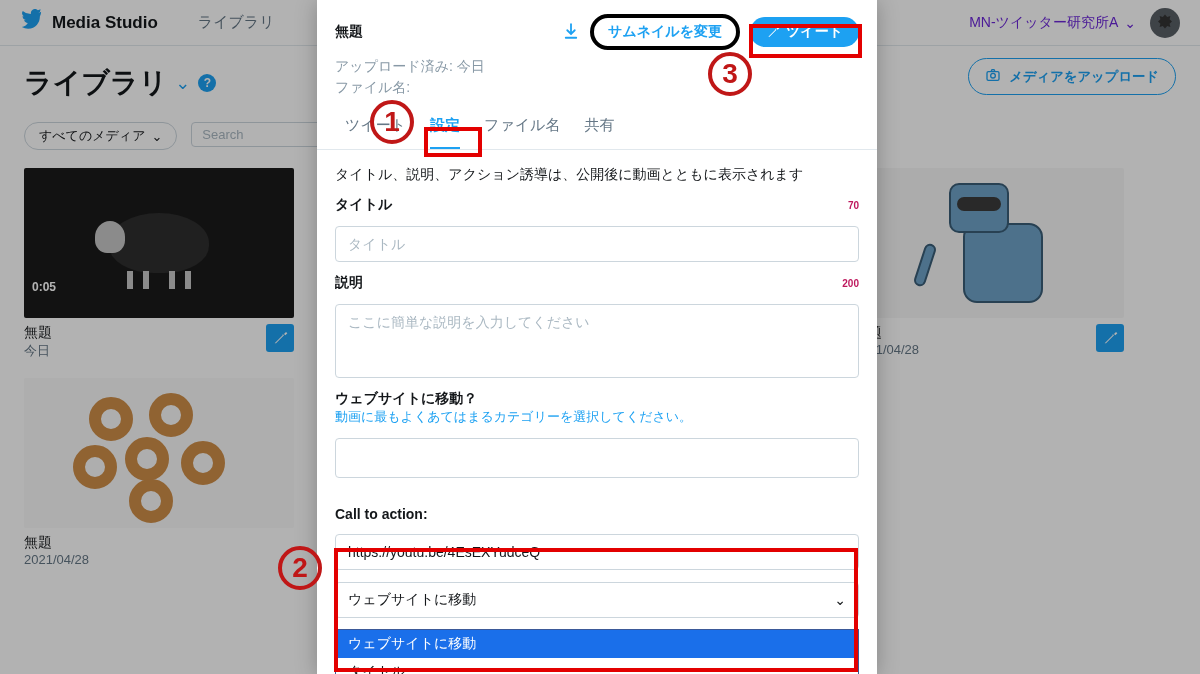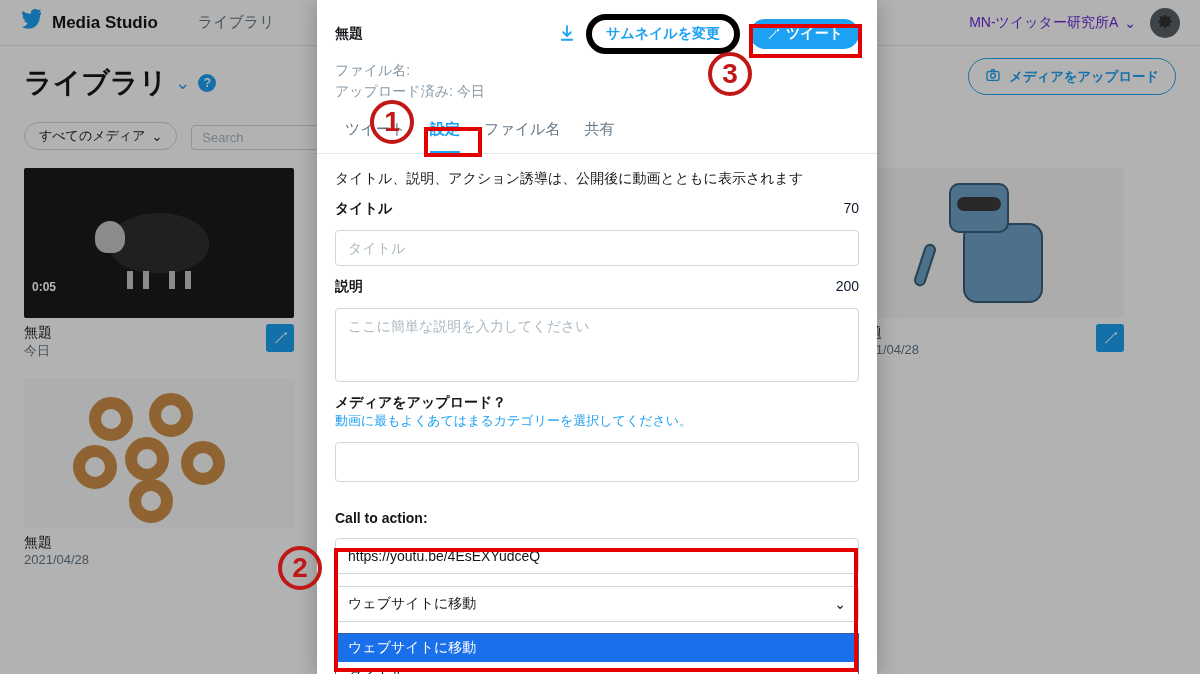--- a/index.html
+++ b/index.html
@@ -47,21 +47,21 @@
   .page-title { font-size: 28px; font-weight: 800; }
   .chev { color:#1da1f2; font-size:18px; }
   .qmark { width:18px; height:18px; border-radius:50%; background:#1da1f2; color:#fff; display:inline-flex; align-items:center; justify-content:center; font-size:12px; font-weight:700; }
 
   .upload-btn {
     position:absolute; top: 58px; right: 24px;
     border:1px solid #1da1f2; color:#1da1f2; background:#fff;
     padding:8px 16px; border-radius:9999px; font-weight:700;
     display:flex; align-items:center; gap:8px;
   }
-  .page .filter-row { display:flex; align-items:flex-end; gap:14px; margin-top:20px; }
+  .page .filter-row { display:flex; align-items:flex-start; gap:14px; margin-top:20px; }
   .pill {
     border:1px solid #ccd6dd; border-radius:9999px; padding:4px 14px;
     color:#14171A; display:flex; align-items:center; gap:6px; font-size:13px;
   }
   .search-box {
     border:1px solid #ccd6dd; border-radius:4px; padding:4px 10px;
     color:#AAB8C2; font-size:13px; width:160px; text-align:left;
   }
 
   .cards { display:flex; gap: 560px; margin-top: 18px; }
@@ -105,38 +105,38 @@
     margin: 0 10px;
     border-radius:0 0 4px 4px;
   }
   .modal .header-row {
     display:flex; align-items:center; padding: 14px 18px 6px;
     gap: 10px;
   }
   .modal .title { font-weight:700; flex:1; }
   .dl-icon { color:#1da1f2; font-weight:700; }
   .pill-outline {
-    border:6px solid #000000; color:#1da1f2; background:#fff;
+    border:4px solid #000000; color:#1da1f2; background:#fff;
     padding:5px 14px; border-radius:9999px; font-weight:700; font-size:14px;
   }
   .pill-solid {
     background:#1da1f2; color:#fff; border:none;
     padding:6px 16px; border-radius:9999px; font-weight:700; font-size:14px;
     display:flex; align-items:center; gap:6px;
   }
   .meta-line { padding: 0 18px; color:#8899a6; font-size:14px; line-height:1.5; }
 
   .tabs { display:flex; gap: 24px; padding: 18px 28px 0; font-size:15px; color:#657786; border-bottom:1px solid #e1e8ed; position:relative;}
   .tabs .tab-i { padding-bottom:12px; cursor:pointer; }
   .tabs .tab-i.active { color:#1da1f2; border-bottom:2px solid #1da1f2; font-weight:700; }
 
   .form-area { padding: 16px 18px; display:flex; flex-direction:column; gap: 12px; }
   .helper { color:#14171A; font-size:14px; }
   .field-label { font-weight:700; font-size:14px; display:flex; justify-content:space-between; align-items:baseline;}
-  .field-label .count { font-weight:400; color:#0f172a; font-size:14px; }
+  .field-label .count { font-weight:700; color:#be185d; font-size:10px; }
   .input {
     width:100%; border:1px solid #ccd6dd; border-radius:4px;
     padding:9px 12px; font-size:14px; color:#14171A;
     background:#fff;
   }
   .input::placeholder { color:#AAB8C2; }
   textarea.input { height:74px; resize:none; font-family:inherit; }
 
   .subhelp { color:#1da1f2; font-size:13px; }
 
@@ -303,22 +303,22 @@
         </svg>
     </span>
     <button class="pill-outline">サムネイルを変更</button>
     <button class="pill-solid">
       <svg width="14" height="14" viewBox="0 0 24 24" fill="#fff">
           <path d="M21 3l-3 3 2 2 3-3-2-2zm-5 5L4 20h2l12-12-2-2z"></path>
         </svg>
       <span>ツイート</span>
     </button>
   </div>
+  <div class="meta-line">アップロード済み: 今日</div>
   <div class="meta-line">ファイル名:</div>
-  <div class="meta-line">アップロード済み: 今日</div>
 
   <div class="tabs">
     <div class="tab-i">ツイート</div>
     <div class="tab-i active">設定</div>
     <div class="tab-i">ファイル名</div>
     <div class="tab-i">共有</div>
   </div>
 
   <div class="form-area">
     <div class="helper">タイトル、説明、アクション誘導は、公開後に動画とともに表示されます</div>
@@ -330,21 +330,21 @@
     <input class="input" placeholder="タイトル" style="">
 
     <div class="field-label">
       <span>説明</span>
       <span class="count">200</span>
     </div>
     <textarea class="input" placeholder="ここに簡単な説明を入力してください" style=""></textarea>
 
     <div>
       <div class="field-label">
-          <span>メディアをアップロード？</span>
+          <span>ウェブサイトに移動？</span>
         </div>
       <div class="subhelp">動画に最もよくあてはまるカテゴリーを選択してください。</div>
     </div>
     <div class="select" style="height:40px;">
       <span></span>
     </div>
 
     <div class="field-label" style="margin-top:16px;">
       <span>Call to action:</span>
     </div>

